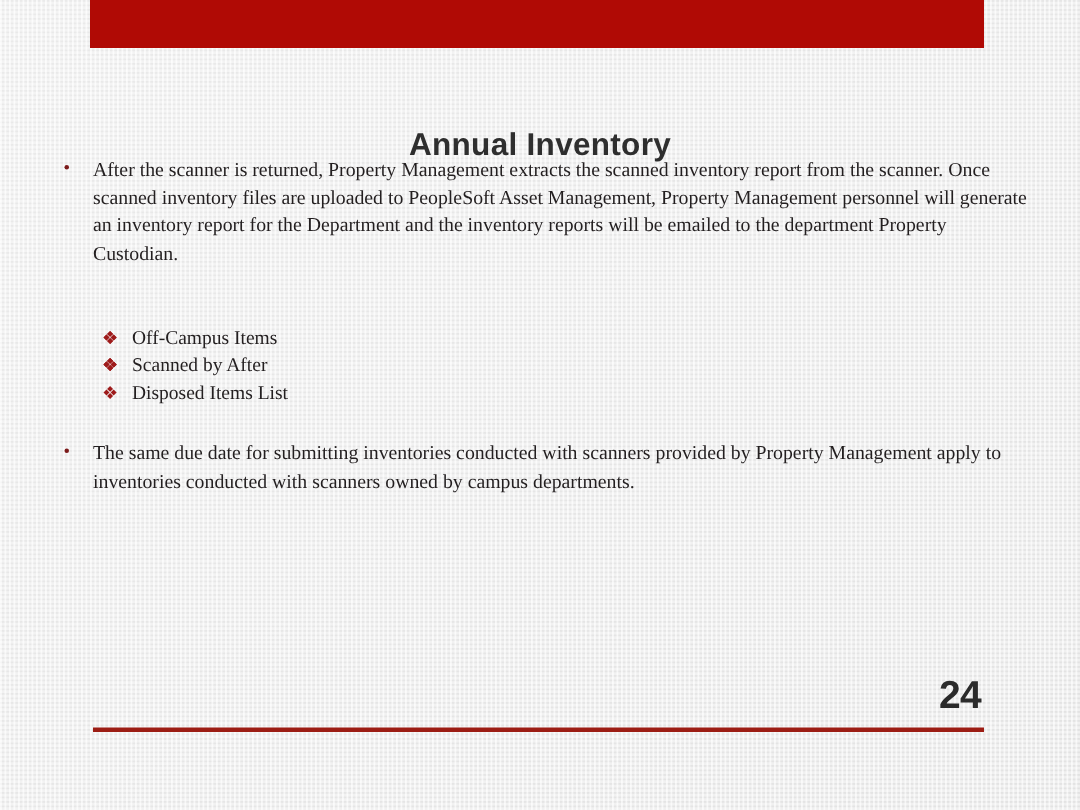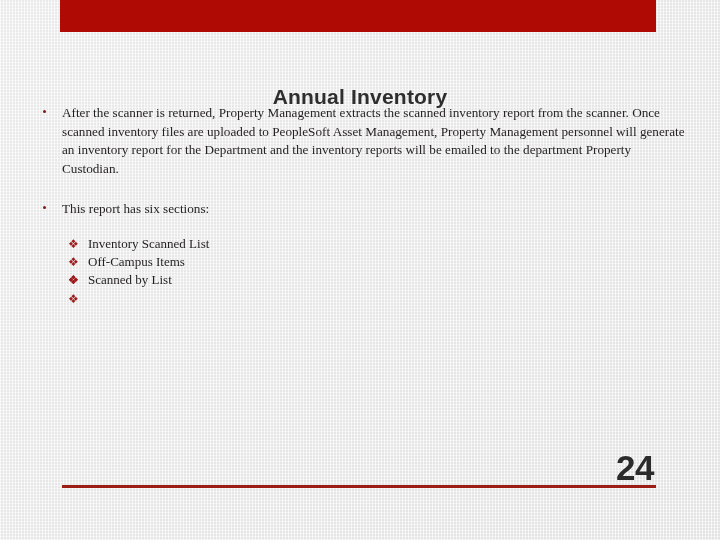--- a/index.html
+++ b/index.html
@@ -102,21 +102,21 @@
     font-size: 12px;
     line-height: 18.4px;
     font-family: "DejaVu Sans", sans-serif;
   }
   .page-number {
     position: absolute;
     right: 66px;
     top: 448px;
     font-family: "Liberation Sans", sans-serif;
     font-weight: bold;
-    font-size: 35px;
+    font-size: 26px;
     color: #2b2b2b;
     letter-spacing: -0.5px;
   }
   .bottom-rule {
     position: absolute;
     left: 62px;
     top: 485px;
     width: 594px;
     height: 3px;
     background-color: #9c1d14;
@@ -133,53 +133,53 @@
 
   <div class="content">
 
     <div class="bullet-block">
       <span class="dot"></span>
       <div class="bullet-text">After the scanner is returned, Property Management extracts the scanned inventory report from the scanner. Once scanned inventory files are uploaded to PeopleSoft Asset Management, Property Management personnel will generate an inventory report for the Department and the inventory reports will be emailed to the department Property Custodian.</div>
     </div>
 
     <div class="gap-1"></div>
 
-    <div class="bullet-block">
-      <span class="dot"></span>
-      <div class="bullet-text">This report has six sections:</div>
-    </div>
 
     <div class="gap-2"></div>
 
     <ul class="sub-list">
       <li>
         <span class="diamond">❖</span>
-        <span>Inventory Scanned List</span>
       </li>
       <li>
         <span class="diamond">❖</span>
         <span>Off-Campus Items</span>
       </li>
       <li>
         <span class="diamond">❖</span>
       </li>
       <li>
         <span class="diamond">❖</span>
       </li>
       <li>
         <span class="diamond">❖</span>
-        <span>Scanned by List</span>
+        <span>Scanned by After</span>
       </li>
       <li>
         <span class="diamond">❖</span>
+        <span>Disposed Items List</span>
       </li>
     </ul>
 
     <div class="gap-3"></div>
 
+    <div class="bullet-block">
+      <span class="dot"></span>
+      <div class="bullet-text">The same due date for submitting inventories conducted with scanners provided by Property Management  apply to inventories conducted with scanners owned by campus departments.</div>
+    </div>
 
   </div>
 
   <div class="page-number">24</div>
 
   <div class="bottom-rule"></div>
 
 </div>
 
 </body></html>

